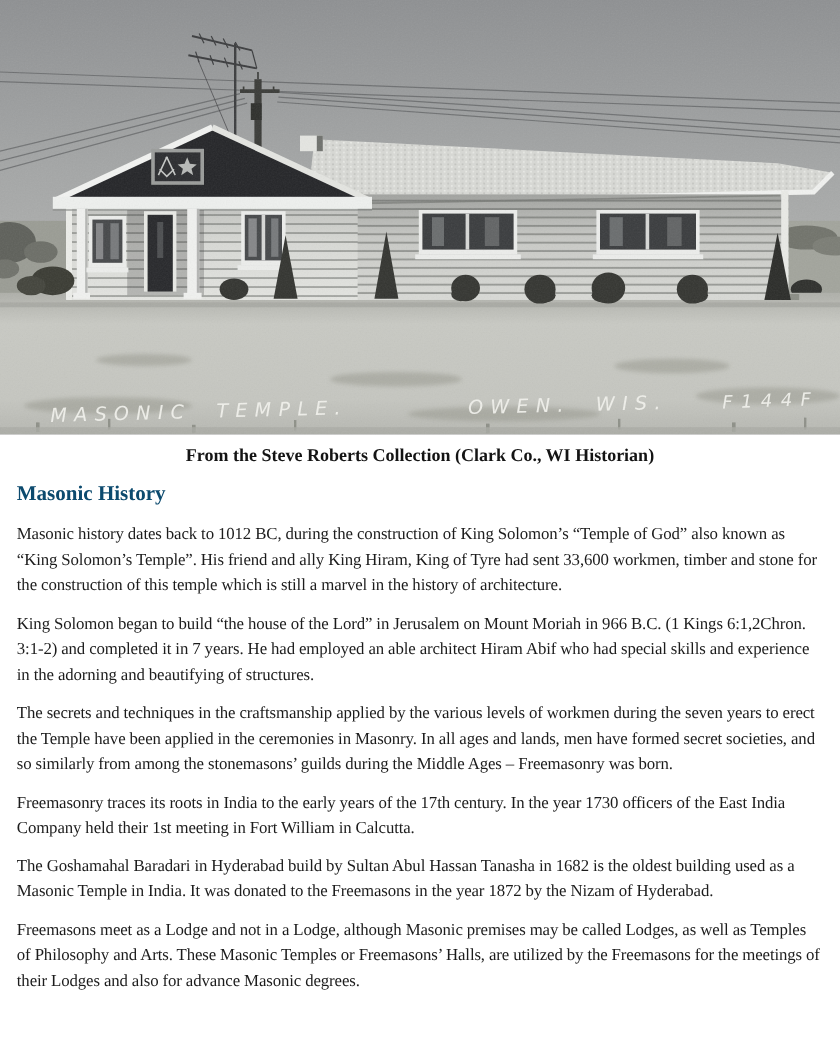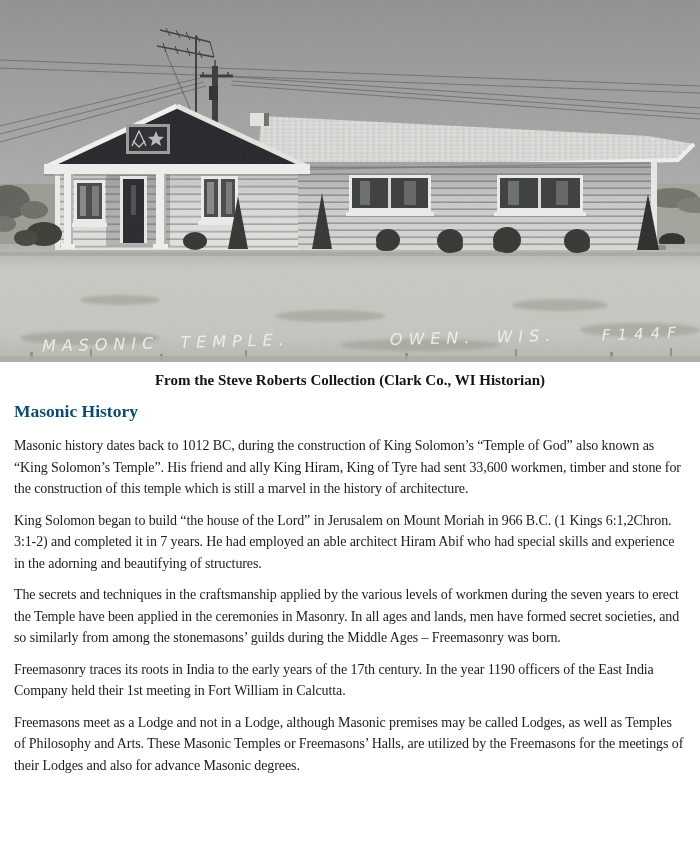--- a/index.html
+++ b/index.html
@@ -245,15 +245,16 @@
 </div>
 
 <div class="caption">From the Steve Roberts Collection (Clark Co., WI Historian)</div>
 
 <div class="heading">Masonic History</div>
 
 <div class="content">
   <p>Masonic history dates back to 1012 BC, during the construction of King Solomon’s “Temple of God” also known as “King Solomon’s Temple”. His friend and ally King Hiram, King of Tyre had sent 33,600 workmen, timber and stone for the construction of this temple which is still a marvel in the history of architecture.</p>
   <p>King Solomon began to build “the house of the Lord” in Jerusalem on Mount Moriah in 966 B.C. (1 Kings 6:1,2Chron. 3:1-2) and completed it in 7 years. He had employed an able architect Hiram Abif who had special skills and experience in the adorning and beautifying of structures.</p>
   <p>The secrets and techniques in the craftsmanship applied by the various levels of workmen during the seven years to erect the Temple have been applied in the ceremonies in Masonry. In all ages and lands, men have formed secret societies, and so similarly from among the stonemasons’ guilds during the Middle Ages – Freemasonry was born.</p>
-  <p>Freemasonry traces its roots in India to the early years of the 17th century. In the year 1190 officers of the East India Company held their 1st meeting in Fort William in Calcutta.</p>
+  <p>Freemasonry traces its roots in India to the early years of the 17th century. In the year 1730 officers of the East India Company held their 1st meeting in Fort William in Calcutta.</p>
+  <p>The Goshamahal Baradari in Hyderabad build by Sultan Abul Hassan Tanasha in 1682 is the oldest building used as a Masonic Temple in India. It was donated to the Freemasons in the year 1872 by the Nizam of Hyderabad.</p>
   <p>Freemasons meet as a Lodge and not in a Lodge, although Masonic premises may be called Lodges, as well as Temples of Philosophy and Arts. These Masonic Temples or Freemasons’ Halls, are utilized by the Freemasons for the meetings of their Lodges and also for advance Masonic degrees.</p>
 </div>
 
 </body></html>

